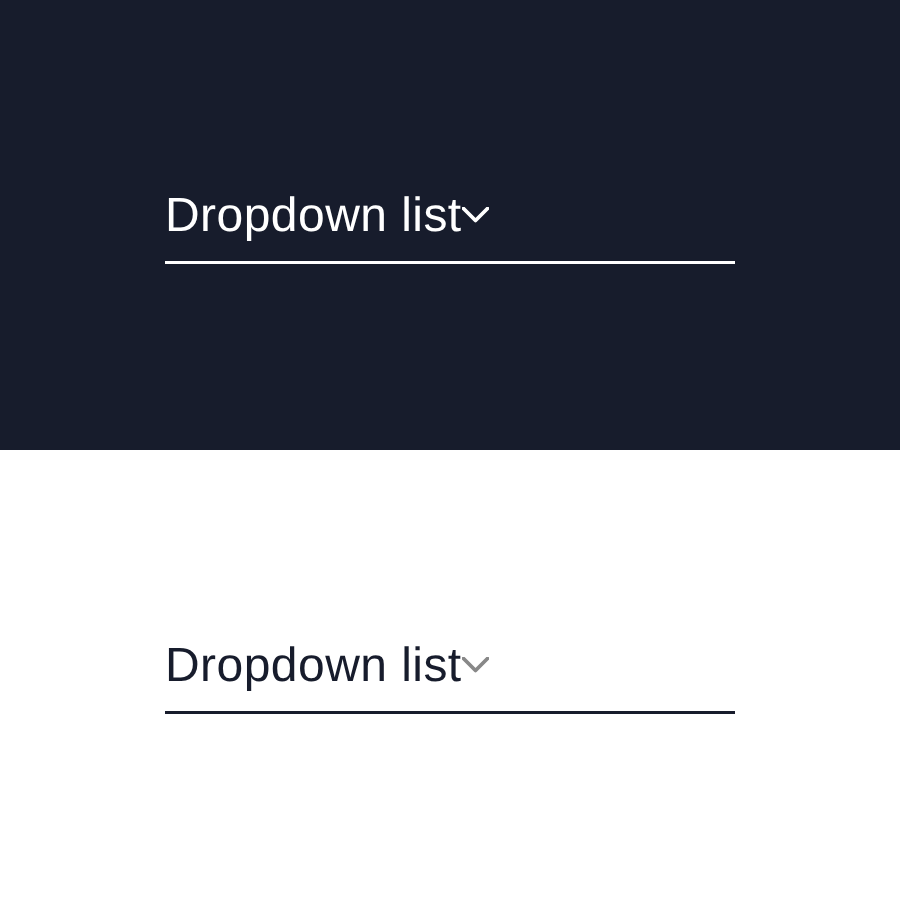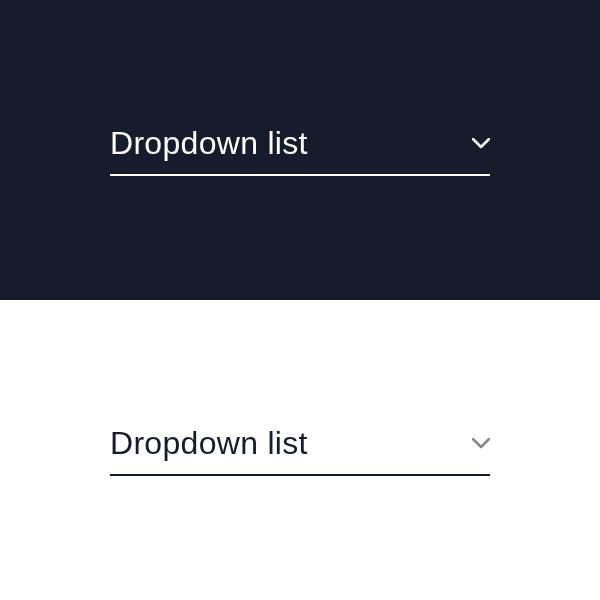--- a/index.html
+++ b/index.html
@@ -26,21 +26,20 @@
       width: 100%;
       height: 300px;
       display: flex;
       align-items: center;
       justify-content: center;
     }
     .dropdown {
       width: 380px;
       display: flex;
       align-items: center;
-      justify-content: space-between;
       padding-bottom: 12px;
       cursor: pointer;
     }
     .dropdown-dark {
       border-bottom: 2px solid #ffffff;
       color: #ffffff;
     }
     .dropdown-light {
       border-bottom: 2px solid #171C2C;
       color: #171C2C;

